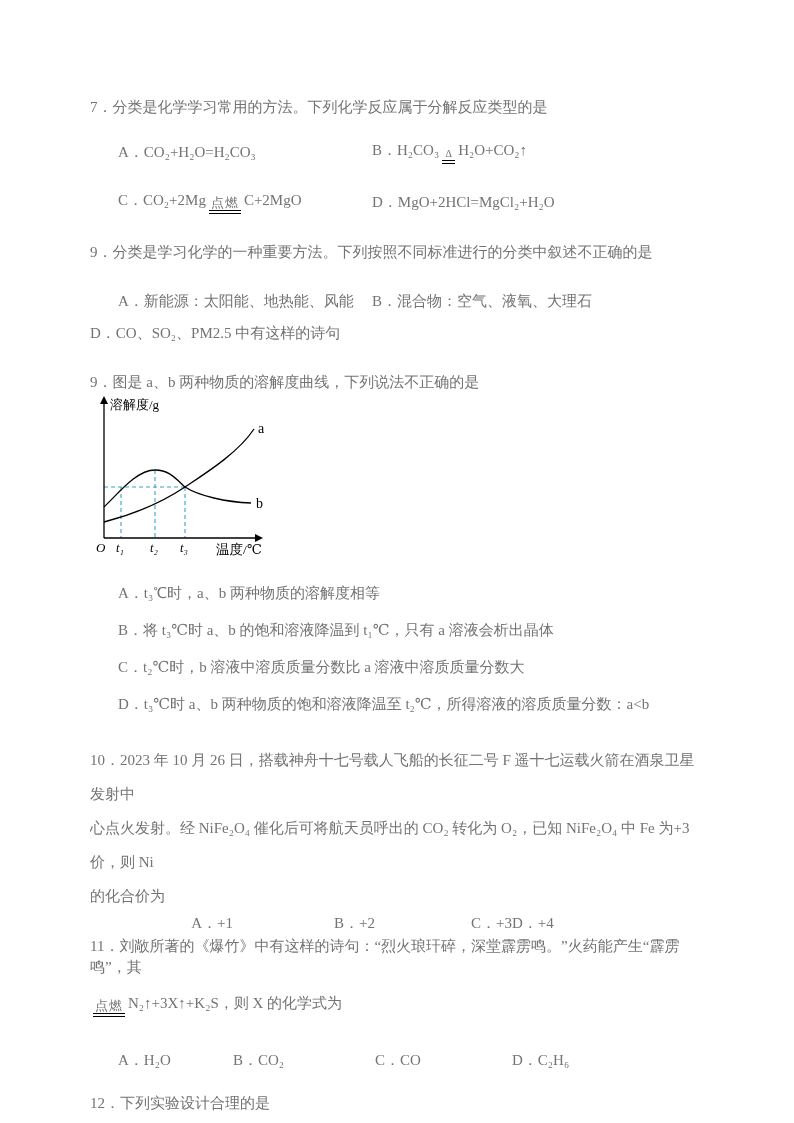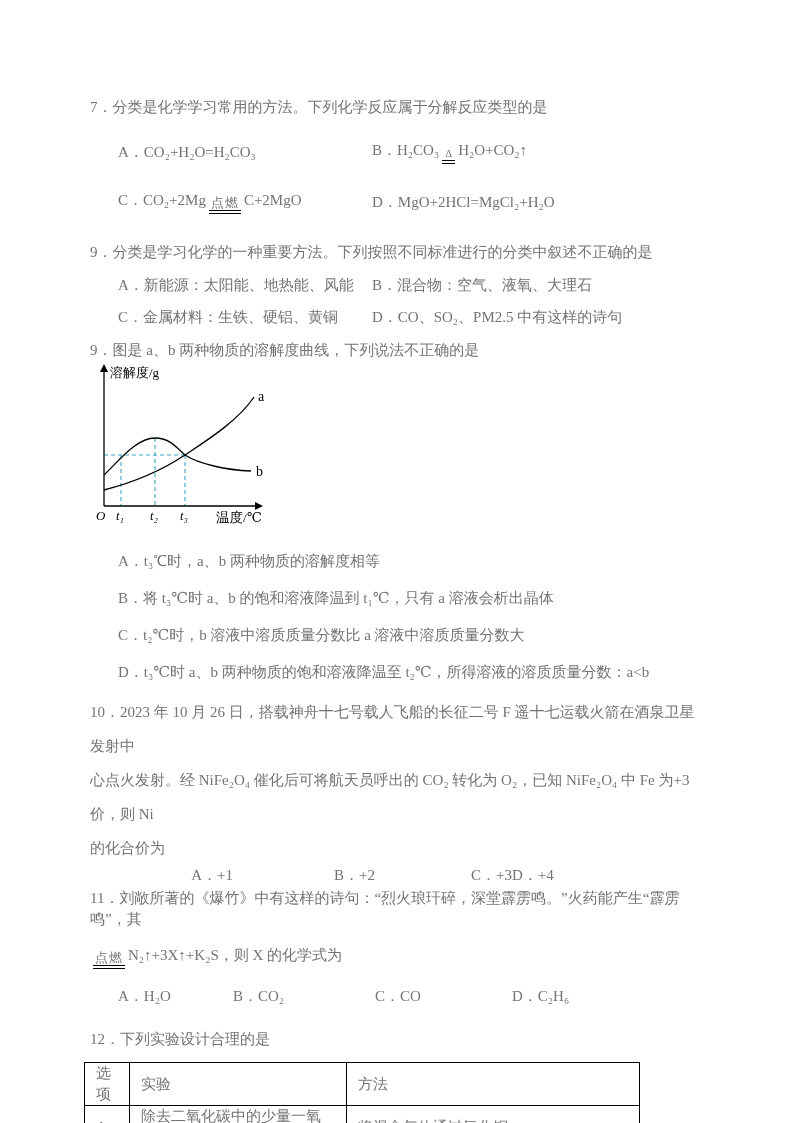--- a/index.html
+++ b/index.html
@@ -53,21 +53,21 @@
     font-weight:normal;
     text-align:left;
     vertical-align:middle;
     padding:0 11px;
     height:40px;
     font-size:15px;
   }
   .mt-q7r1 { margin-top:22px; }
   .mt-q7r2 { margin-top:26px; }
   .mt-q8   { margin-top:28px; }
-  .mt-12   { margin-top:12px; }
+  .mt-12   { margin-top:28px; }
   .mt-11   { margin-top:11px; }
   .mt-q9a  { margin-top:20px;font-family:Liberation Serif, serif; }
   .mt-10   { margin-top:16px; }
   .mt-0    { margin-top:0;text-align:right; }
   .mt-16   { margin-top:2px; }
   .mt-6    { margin-top:6px; }
   .mt-22   { margin-top:22px; }
 </style>
 </head>
 <body>
@@ -92,21 +92,20 @@
     </div>
   </section>
 
   <section>
     <div class="stem mt-q8">9．分类是学习化学的一种重要方法。下列按照不同标准进行的分类中叙述不正确的是</div>
     <div class="row2 mt-12">
       <div class="c1">A．新能源：太阳能、地热能、风能</div>
       <div class="c2">B．混合物：空气、液氧、大理石</div>
     </div>
     <div class="row2 mt-11">
-      <div class="c1">C．金属材料：生铁、硬铝、黄铜</div>
       <div class="c2">D．CO、SO₂、PM2.5 中有这样的诗句</div>
     </div>
   </section>
 
   <section>
     <div class="stem mt-12">9．图是 a、b 两种物质的溶解度曲线，下列说法不正确的是</div>
 
     <div class="graph-wrap">
       <svg width="200" height="162" viewBox="0 0 200 162">
 

